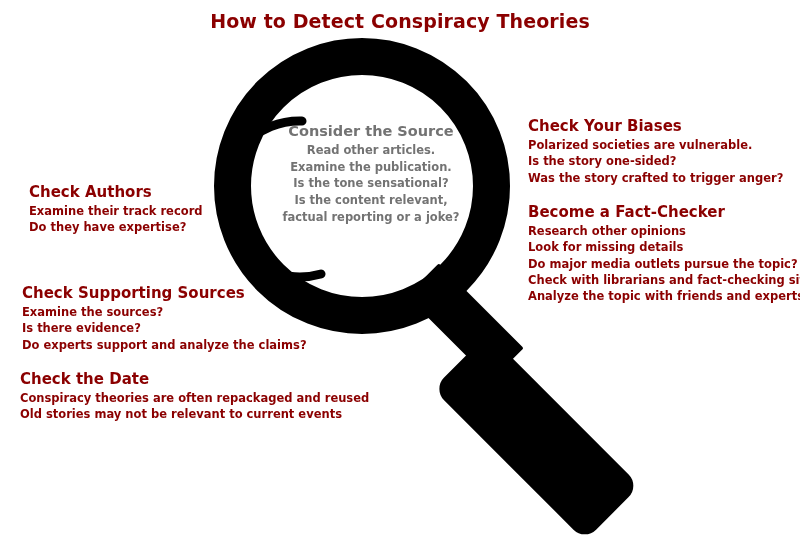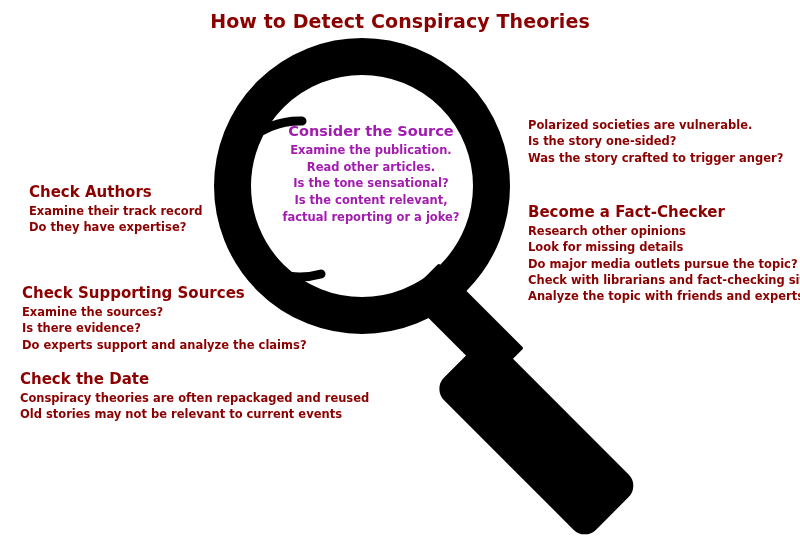--- a/index.html
+++ b/index.html
@@ -42,21 +42,21 @@
     pointer-events: none;
   }
 
   
   .lens-text {
     position: absolute;
     left: 282px;
     top: 122px;
     width: 178px;
     text-align: center;
-    color: #a21caf;
+    color: #737373;
   }
   .lens-text .lens-heading {
     font-size: 14.5px;
     font-weight: bold;
     line-height: 1.25;
     display: block;
     margin-bottom: 2px;
     white-space: nowrap;
   }
   .lens-text .lens-line {
@@ -110,22 +110,22 @@
       <rect x="442" y="262" width="46" height="120" rx="2" ry="2" transform="rotate(-45 465 322)" fill="#000000"></rect>
     </g>
 
     <circle cx="362" cy="186" r="129.5" fill="none" stroke="#000000" stroke-width="37"></circle>
 
     <path d="M 302 121 A 78 78 0 1 0 321 274" fill="none" stroke="#000000" stroke-width="9" stroke-linecap="round"></path>
   </svg>
 
   <div class="lens-text">
     <span class="lens-heading">Consider the Source</span>
+    <span class="lens-line">Read other articles.</span>
     <span class="lens-line">Examine the publication.</span>
-    <span class="lens-line">Read other articles.</span>
     <span class="lens-line">Is the tone sensational?</span>
     <span class="lens-line">Is the content relevant,</span>
     <span class="lens-line">factual reporting or a joke?</span>
   </div>
 
   <div class="block" id="block-check-authors">
     <h3>Check Authors</h3>
     <span class="line">Examine their track record</span>
     <span class="line">Do they have expertise?</span>
   </div>
@@ -137,20 +137,21 @@
     <span class="line">Do experts support and analyze the claims?</span>
   </div>
 
   <div class="block" id="block-check-date">
     <h3>Check the Date</h3>
     <span class="line">Conspiracy theories are often repackaged and reused</span>
     <span class="line">Old stories may not be relevant to current events</span>
   </div>
 
   <div class="block" id="block-check-biases">
+    <h3>Check Your Biases</h3>
     <span class="line">Polarized societies are vulnerable.</span>
     <span class="line">Is the story one-sided?</span>
     <span class="line">Was the story crafted to trigger anger?</span>
   </div>
 
   <div class="block" id="block-fact-checker">
     <h3>Become a Fact-Checker</h3>
     <span class="line">Research other opinions</span>
     <span class="line">Look for missing details</span>
     <span class="line">Do major media outlets pursue the topic?</span>

